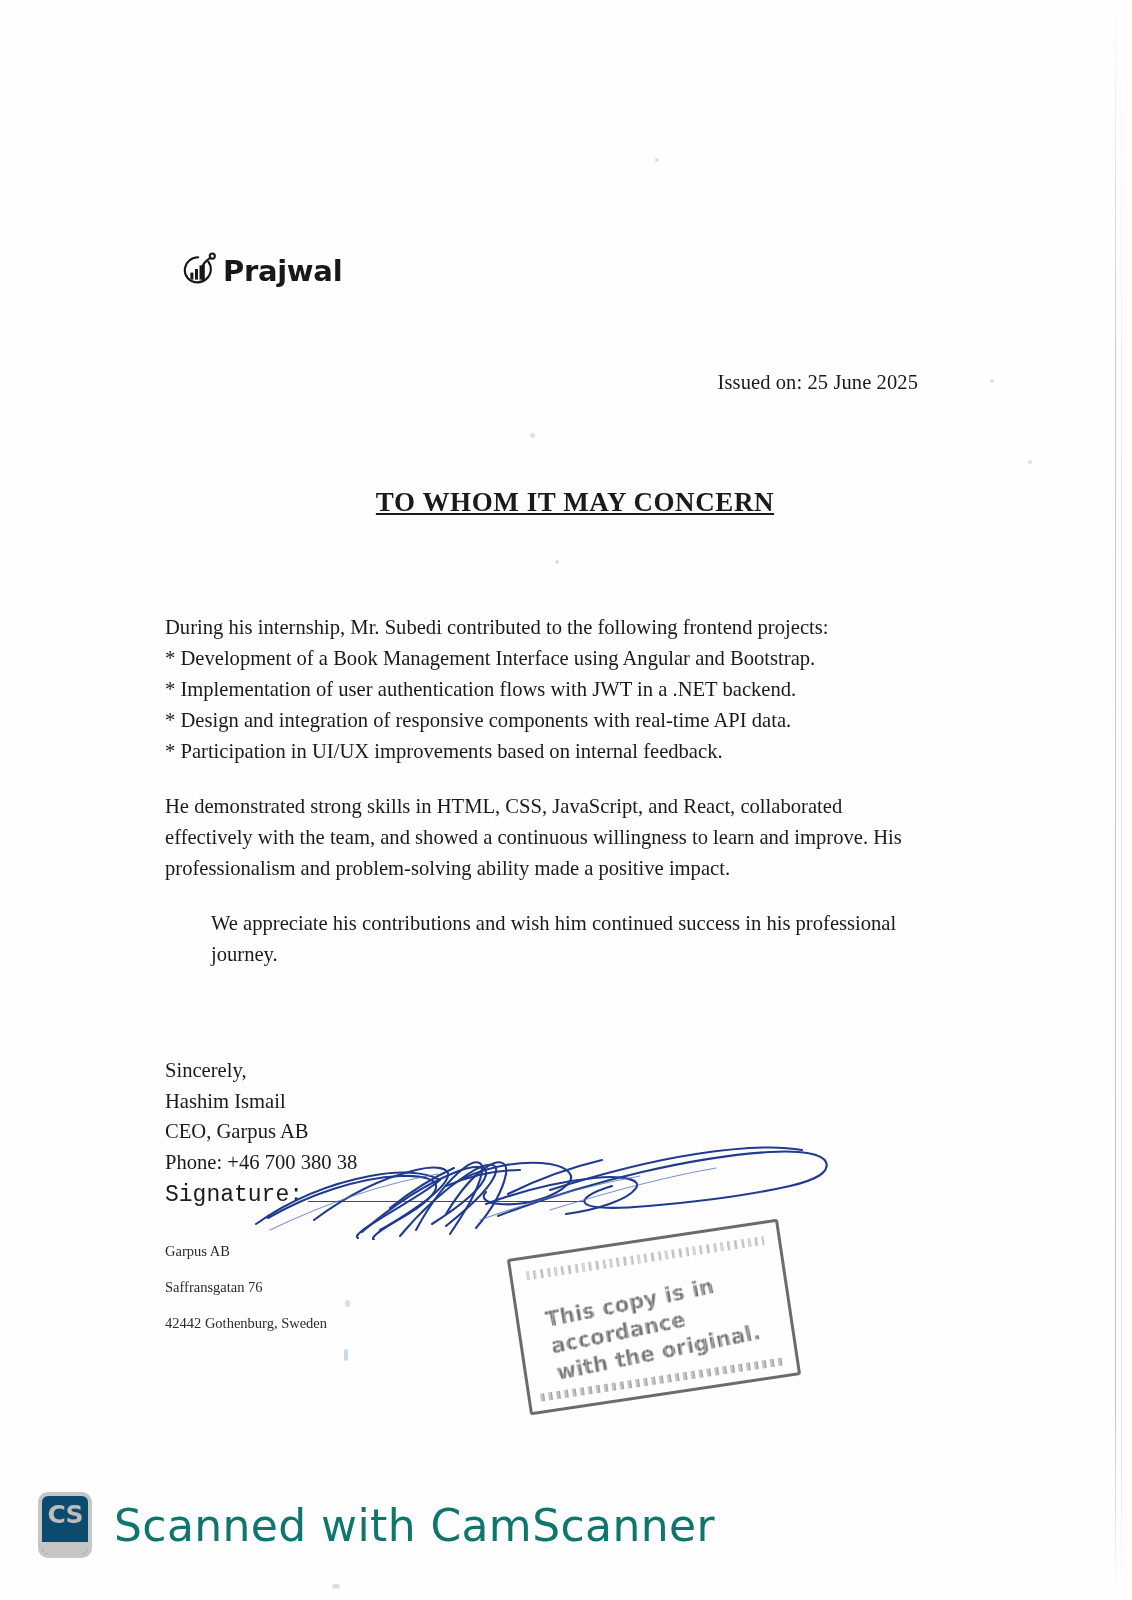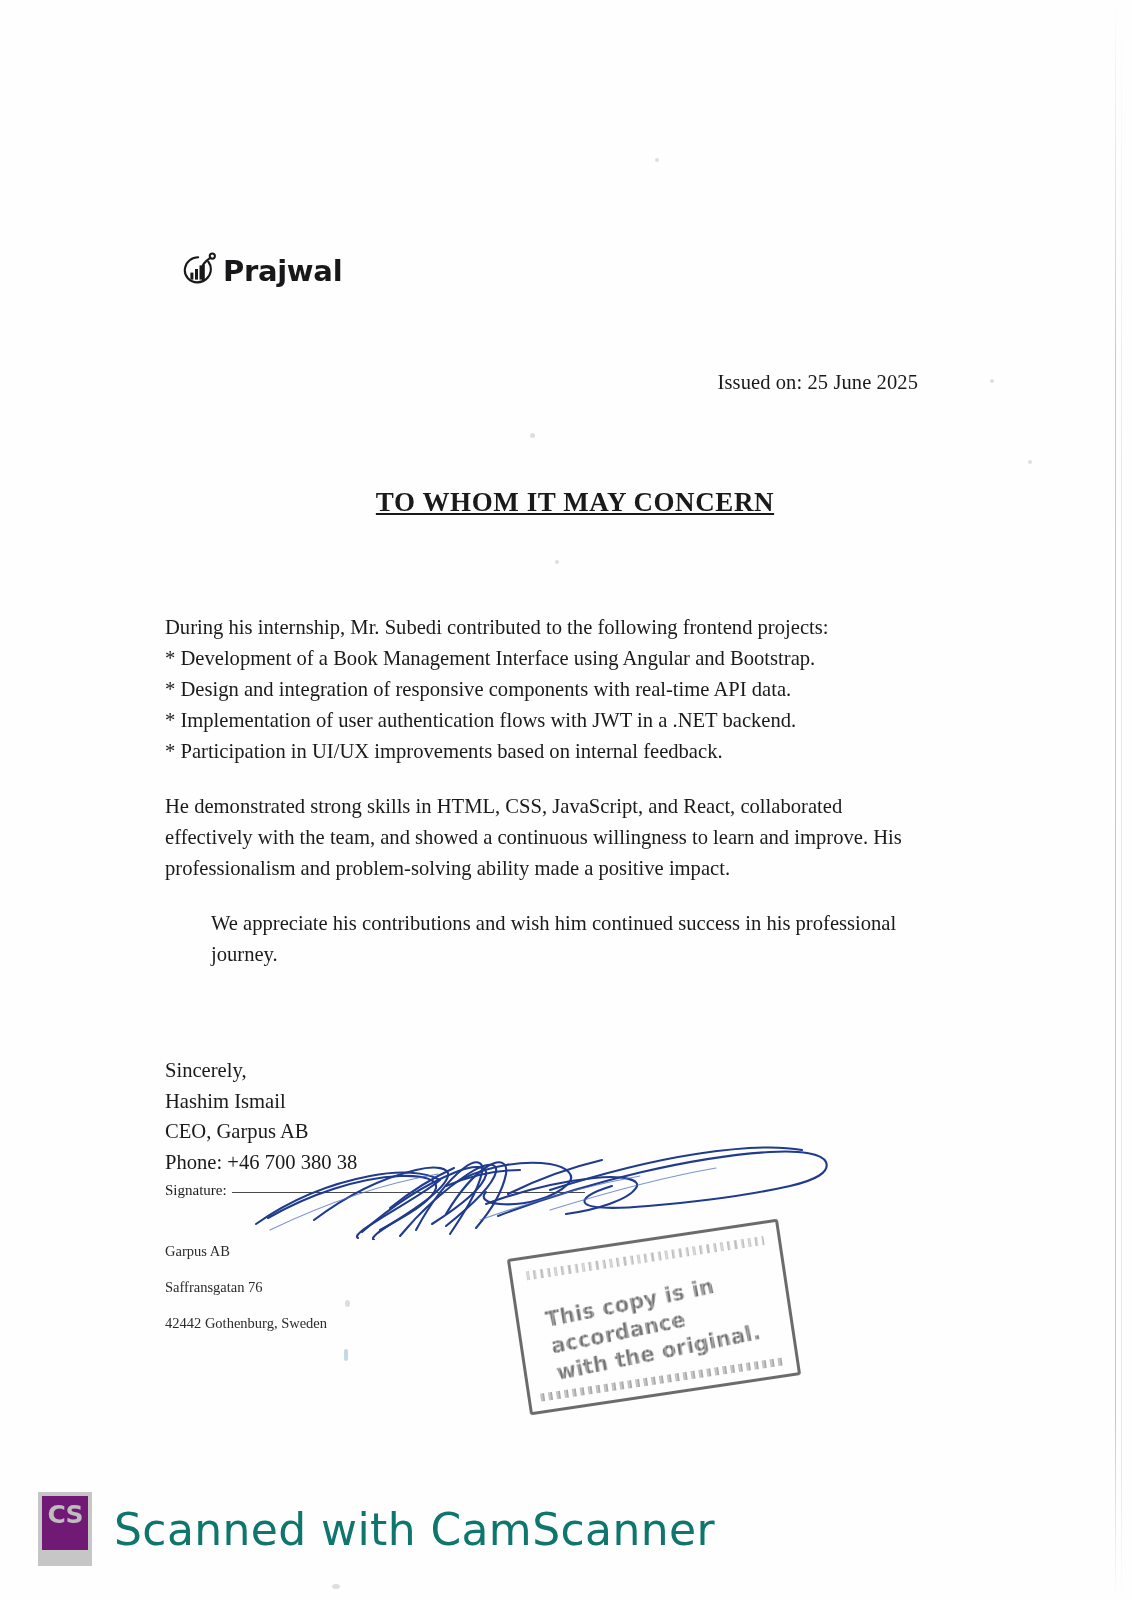--- a/index.html
+++ b/index.html
@@ -102,21 +102,21 @@
 
   
   .sig-row {
     position: absolute;
     left: 165px;
     top: 1182px;
     display: flex;
     align-items: flex-end;
     width: 420px;
   }
-  .sig-label { font-size: 15px; white-space: nowrap; }
+  .sig-label { font-size: 23px; white-space: nowrap; font-family: Liberation Mono, monospace; }
   .sig-rule {
     flex: 1;
     height: 1px;
     background: #4a4a4a;
     margin-left: 5px;
     margin-bottom: 6px;
   }
   .sig-ink {
     position: absolute;
     left: 250px;
@@ -199,26 +199,26 @@
     position: absolute;
     left: 38px;
     top: 1492px;
     display: flex;
     align-items: center;
     gap: 22px;
   }
   .cs-badge {
     position: relative;
     width: 54px;
-    height: 74px;
+    height: 66px;
     border: 4px solid #c6c6c6;
-    border-radius: 0;
+    border-radius: 10px;
     box-sizing: border-box;
     overflow: hidden;
-    background: #701a75;
+    background: #0c4a6e;
   }
   .cs-badge .cs-text {
     position: absolute;
     left: 0; right: 0; top: 4px;
     text-align: center;
     font-family: "DejaVu Sans", sans-serif;
     font-weight: 700;
     font-size: 25px;
     color: #bdbdbd;
     letter-spacing: -1px;
@@ -272,22 +272,22 @@
 
   <div class="issued">Issued on: 25 June 2025</div>
 
   <div class="doc-title">TO WHOM IT MAY CONCERN</div>
 
   <div class="body-col">
 
     <div class="bullets">
       <div class="bullet-line">During his internship, Mr. Subedi contributed to the following frontend projects:</div>
       <div class="bullet-line">* Development of a Book Management Interface using Angular and Bootstrap.</div>
+      <div class="bullet-line">* Implementation of user authentication flows with JWT in a .NET backend.</div>
       <div class="bullet-line">* Design and integration of responsive components with real-time API data.</div>
-      <div class="bullet-line">* Implementation of user authentication flows with JWT in a .NET backend.</div>
       <div class="bullet-line">* Participation in UI/UX improvements based on internal feedback.</div>
     </div>
 
     <p class="para">He demonstrated strong skills in HTML, CSS, JavaScript, and React, collaborated effectively with the team, and showed a continuous willingness to learn and improve. His professionalism and problem-solving ability made a positive impact.</p>
     <p class="para tight">We appreciate his contributions and wish him continued success in his professional journey.</p>
   </div>
 
   <div class="closing">
     <div>Sincerely,</div>
     <div>Hashim Ismail</div>

